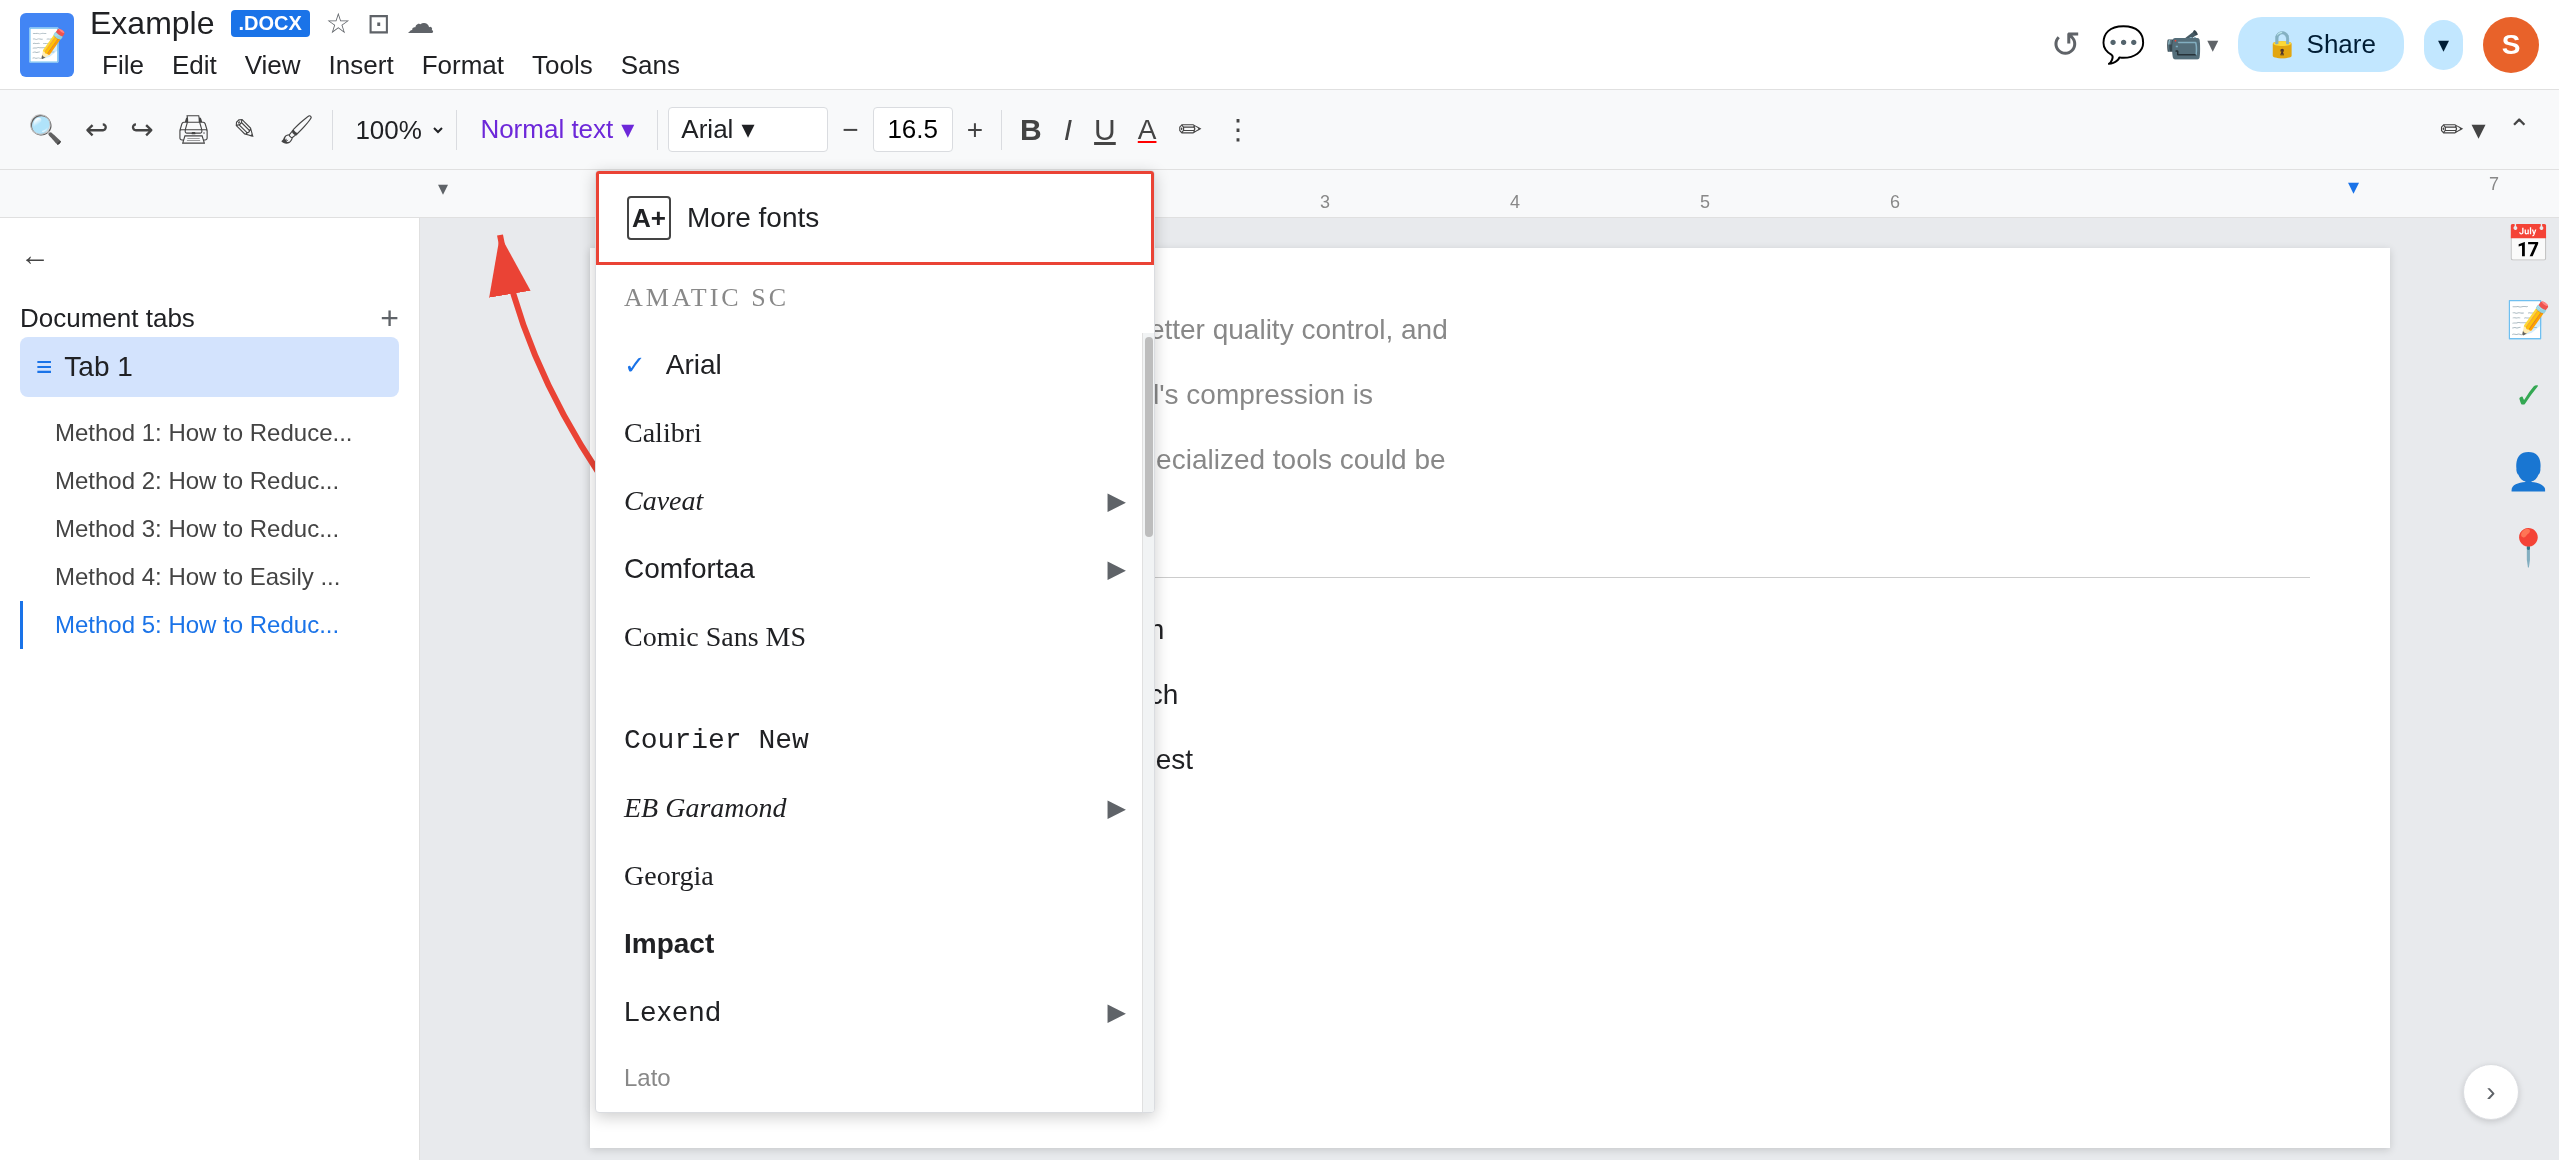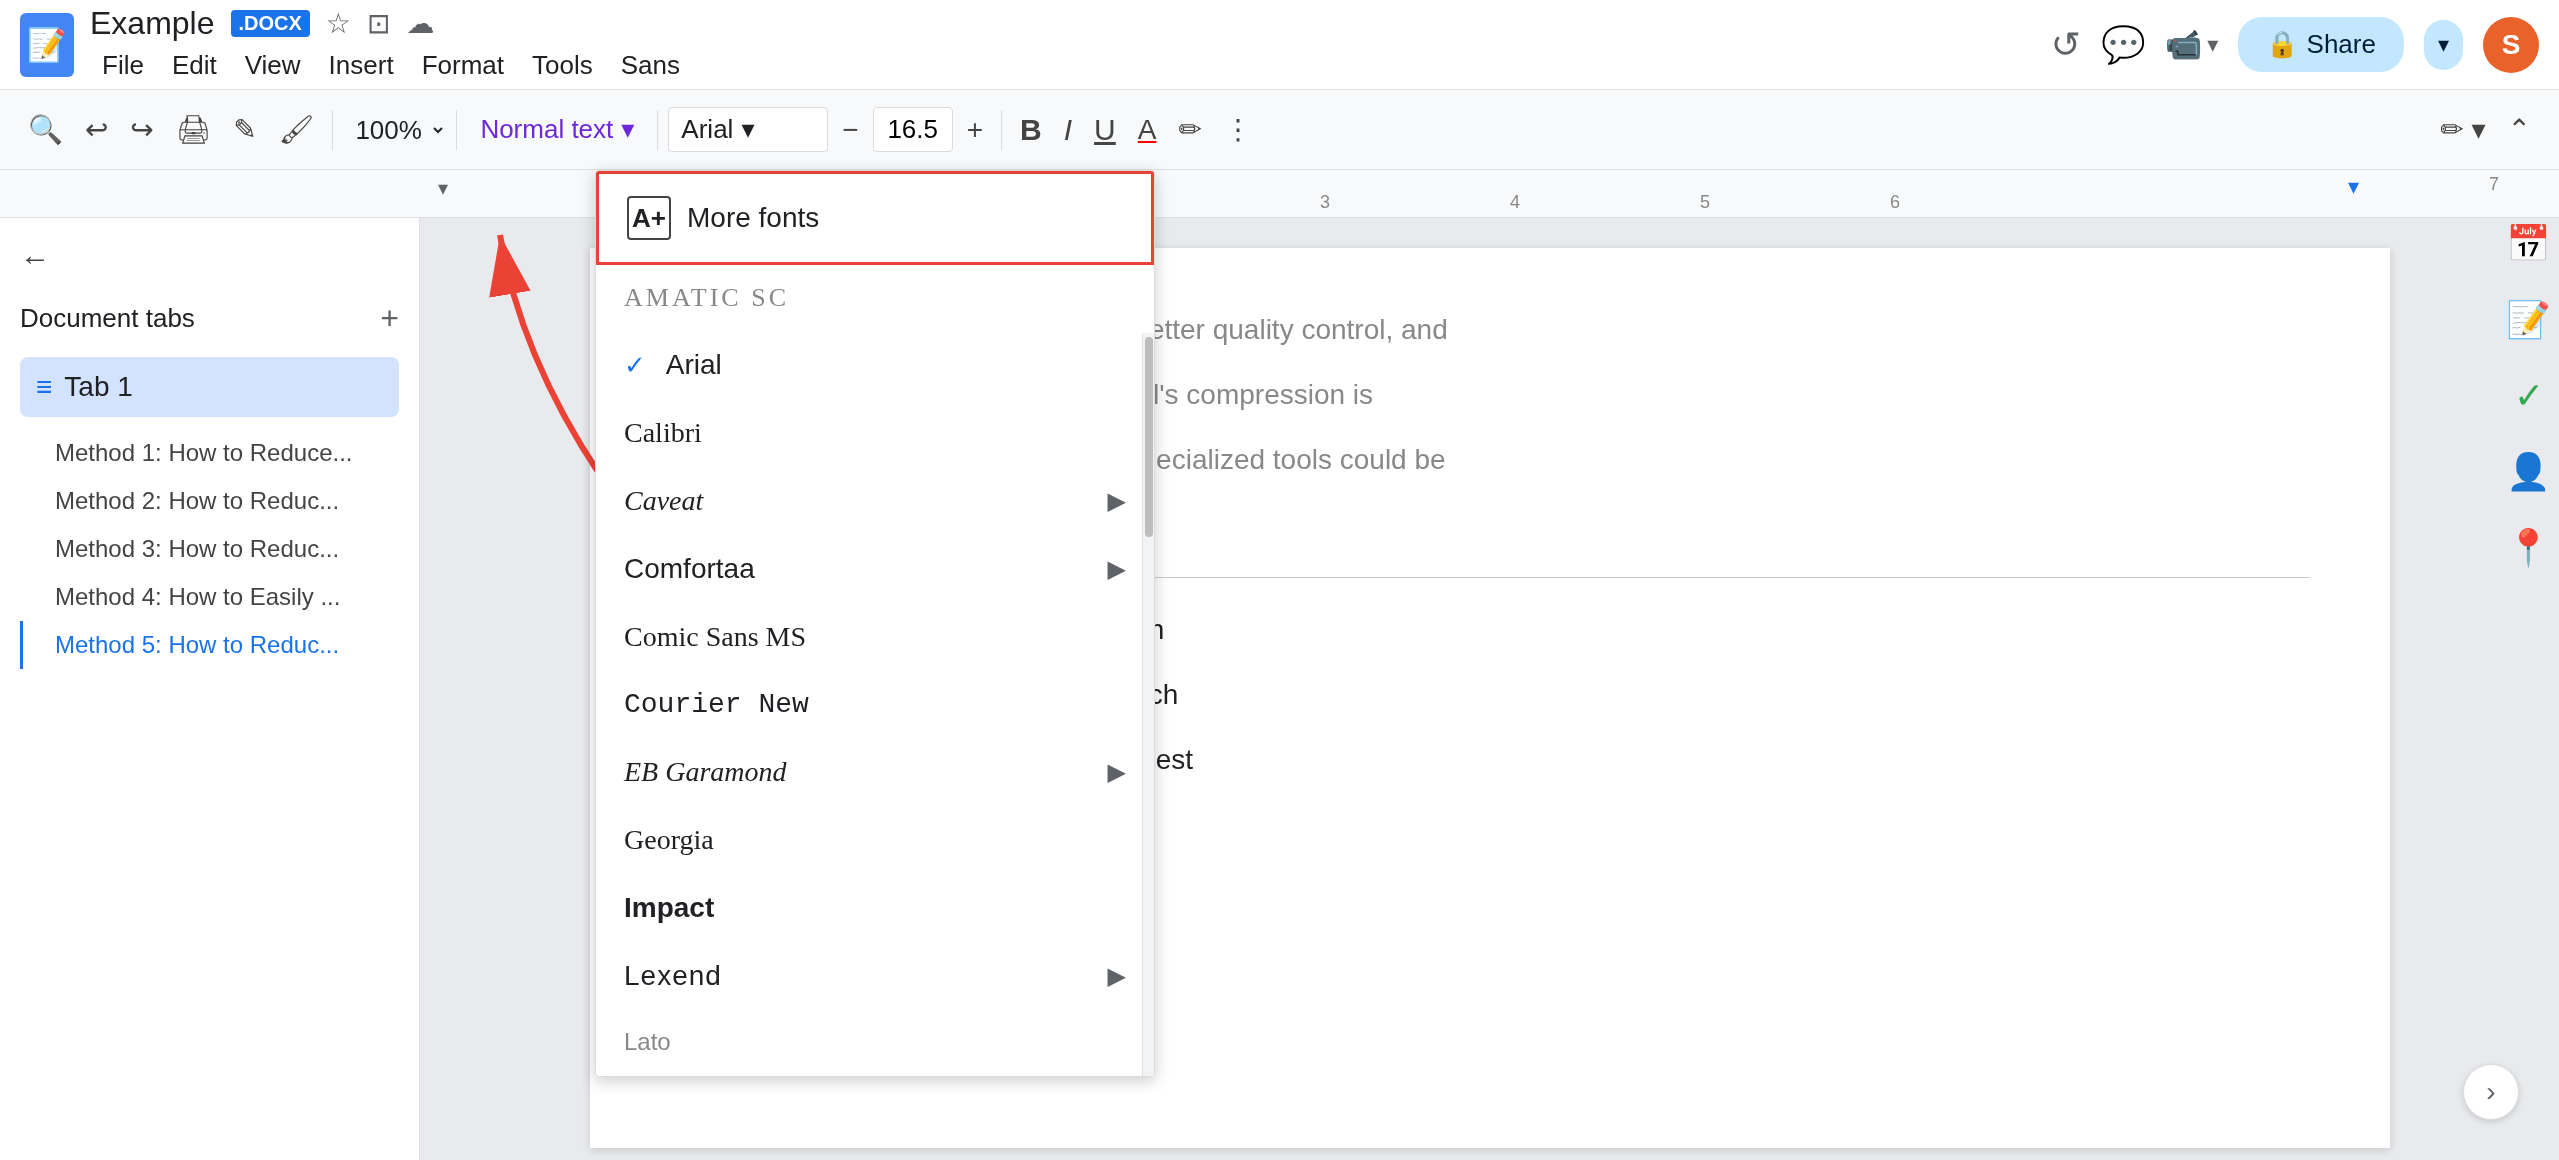--- a/index.html
+++ b/index.html
@@ -152,21 +152,21 @@
     
     .sidebar {
       width: 420px;
       background: white;
       border-right: 1px solid #e0e0e0;
       padding: 20px;
       flex-shrink: 0;
       overflow-y: auto;
     }
     .sidebar-back { display: flex; align-items: center; gap: 8px; color: #444; cursor: pointer; margin-bottom: 28px; font-size: 30px; }
-    .doc-tabs-header { display: flex; align-items: center; justify-content: space-between; margin-bottom: 20px; }
+    .doc-tabs-header { display: flex; align-items: center; justify-content: space-between; }
     .doc-tabs-label { font-size: 26px; color: #202124; font-weight: 500; }
     .add-tab-btn { color: #5f6368; font-size: 32px; cursor: pointer; background: none; border: none; }
     .tab-item {
       display: flex; align-items: center; gap: 12px;
       background: #d3e3fd;
       border-radius: 8px;
       padding: 14px 16px;
       margin-bottom: 12px;
       cursor: pointer;
     }
@@ -246,21 +246,21 @@
       cursor: pointer;
     }
     .font-list-item .check { color: #1a73e8; font-size: 26px; margin-right: 8px; }
     .font-list-item .arrow { color: #5f6368; font-size: 24px; }
     .font-name-amatic { font-family: serif; letter-spacing: 3px; font-size: 26px; text-transform: uppercase; color: #888; }
     .font-name-arial { font-family: Arial, sans-serif; }
     .font-name-calibri { font-family: Liberation Serif, serif; }
     .font-name-caveat { font-family: cursive; font-style: italic; }
     .font-name-comfortaa { font-family: sans-serif; border-radius: 2px; }
     .font-name-comic { font-family: 'Comic Sans MS', cursive; }
-    .font-name-courier { font-family: 'Courier New', monospace; }
+    .font-name-courier { font-family: 'Courier New', monospace; margin-top: 36px; }
     .font-name-eb { font-family: Georgia, serif; font-style: italic; }
     .font-name-georgia { font-family: Georgia, serif; }
     .font-name-impact { font-family: Impact, sans-serif; font-weight: 900; }
     .font-name-lexend { font-family: sans-serif; letter-spacing: 1px; }
     .font-scrollbar {
       width: 12px;
       position: absolute;
       right: 0;
       top: 68px;
       bottom: 0;

